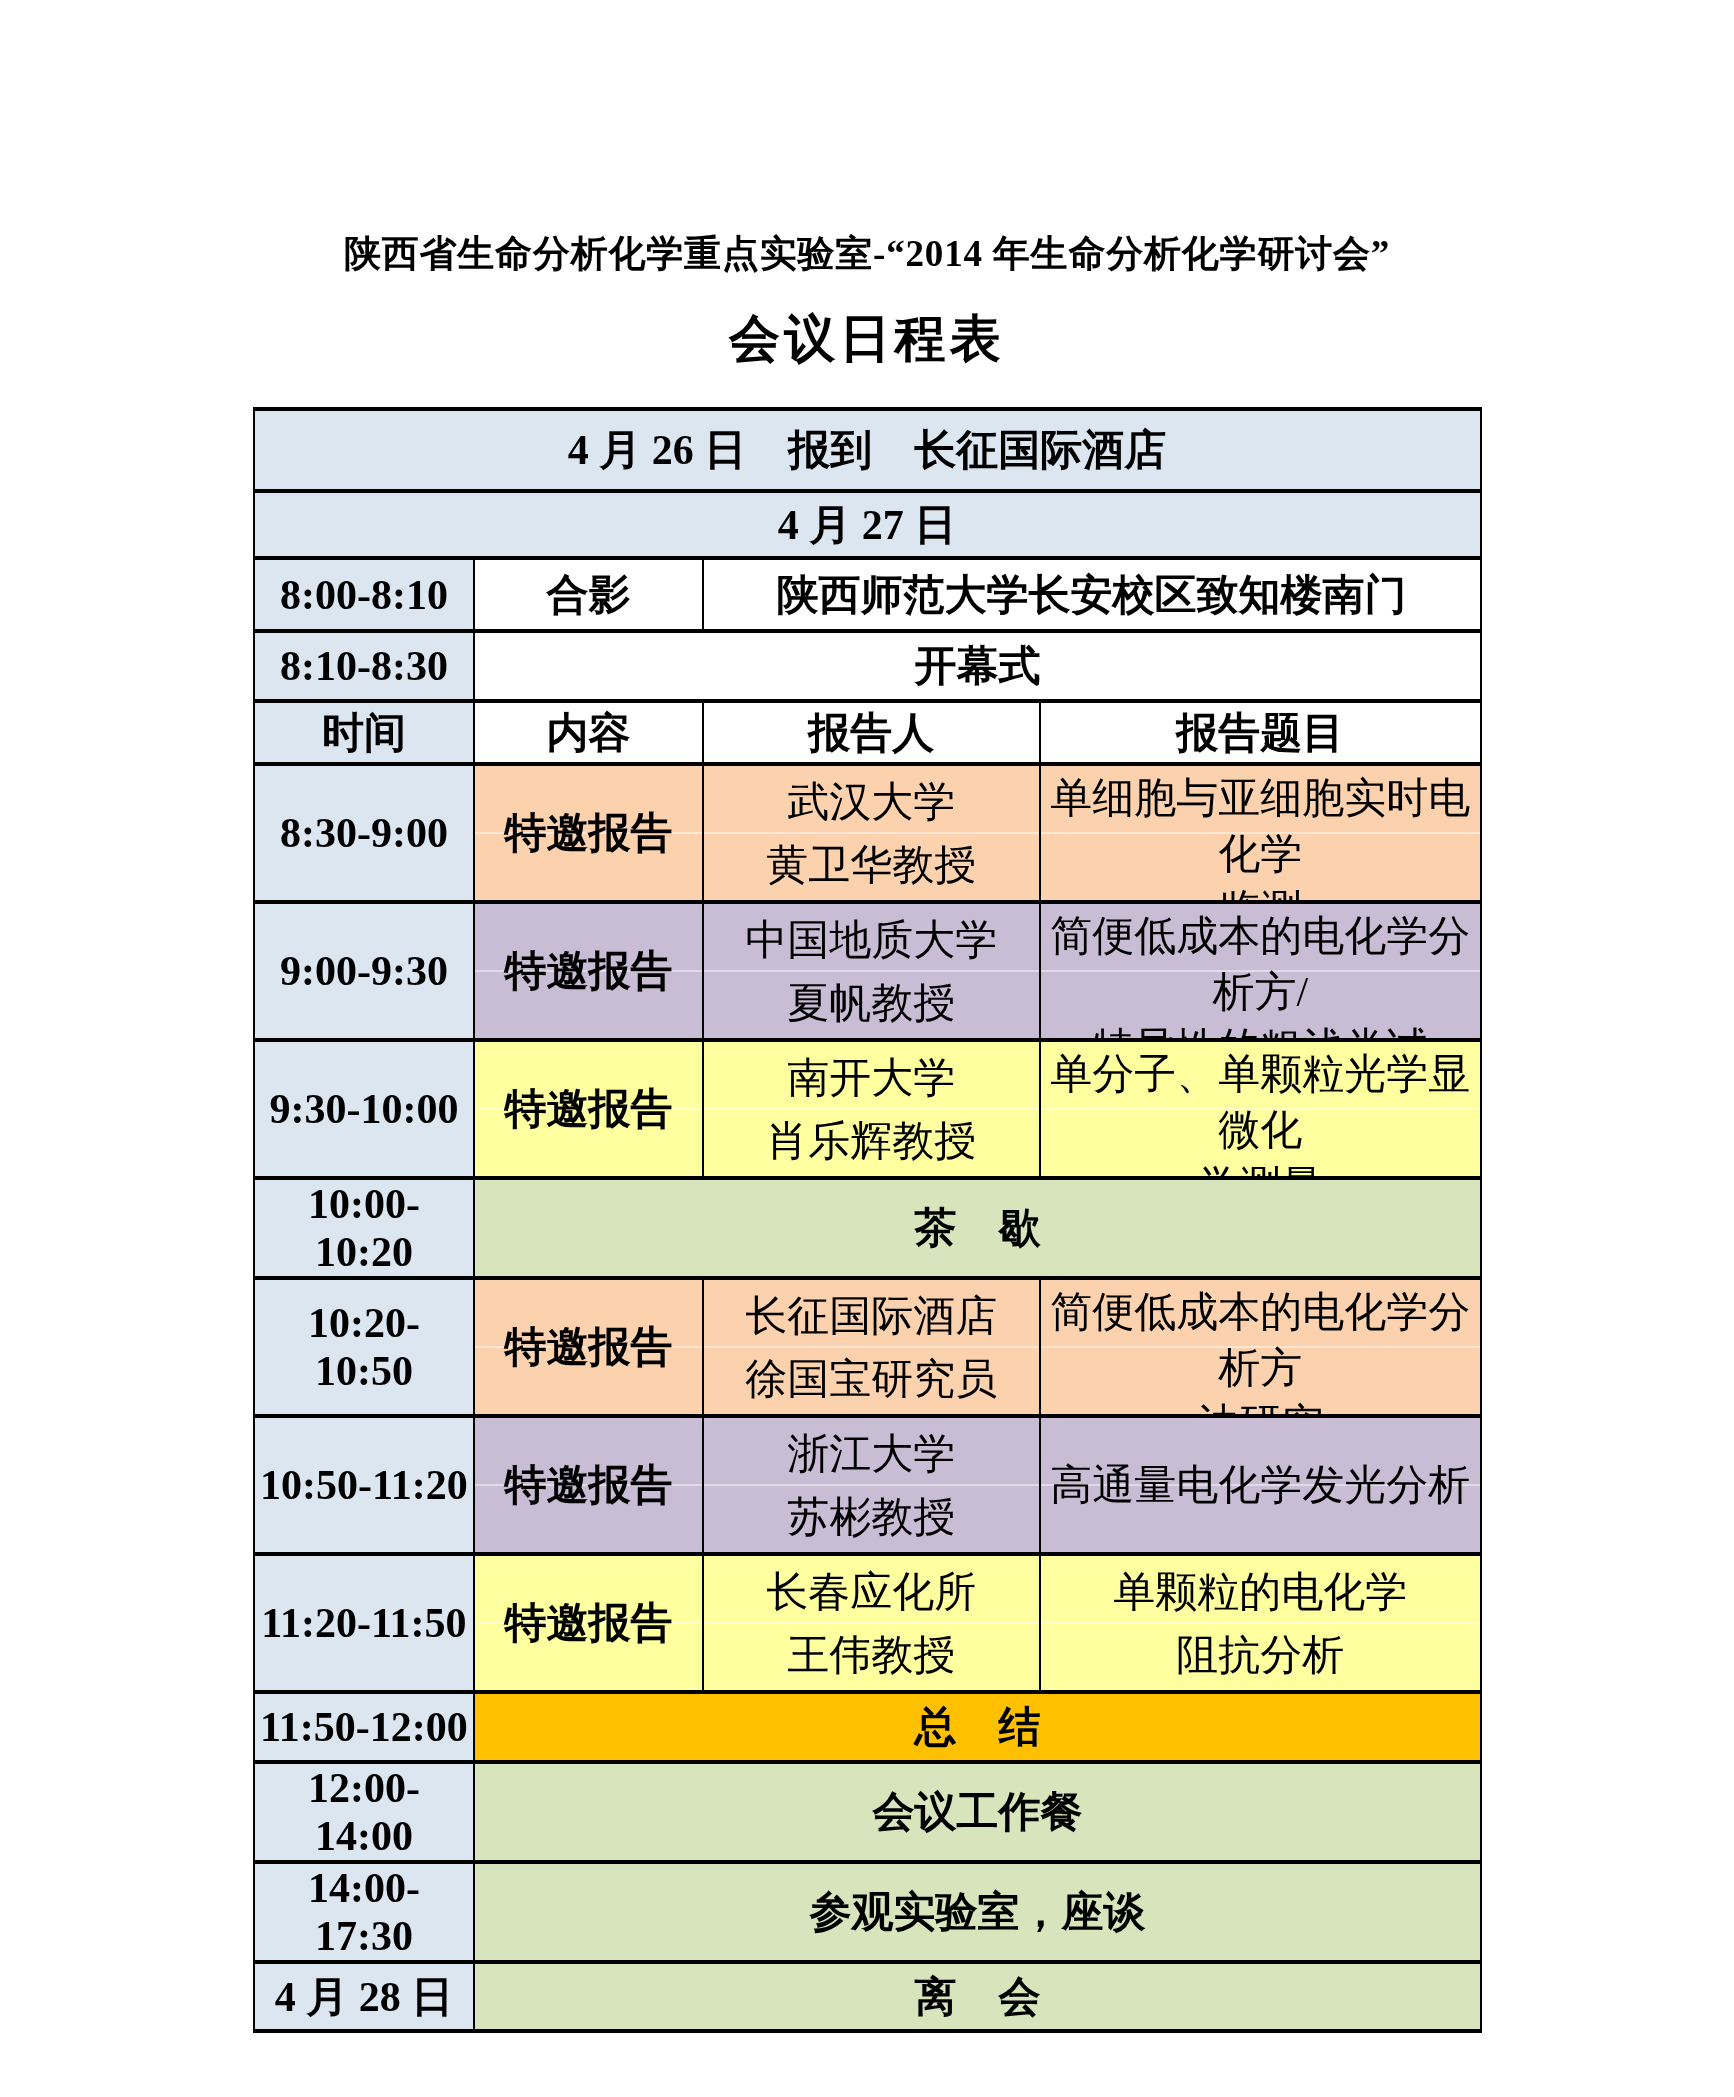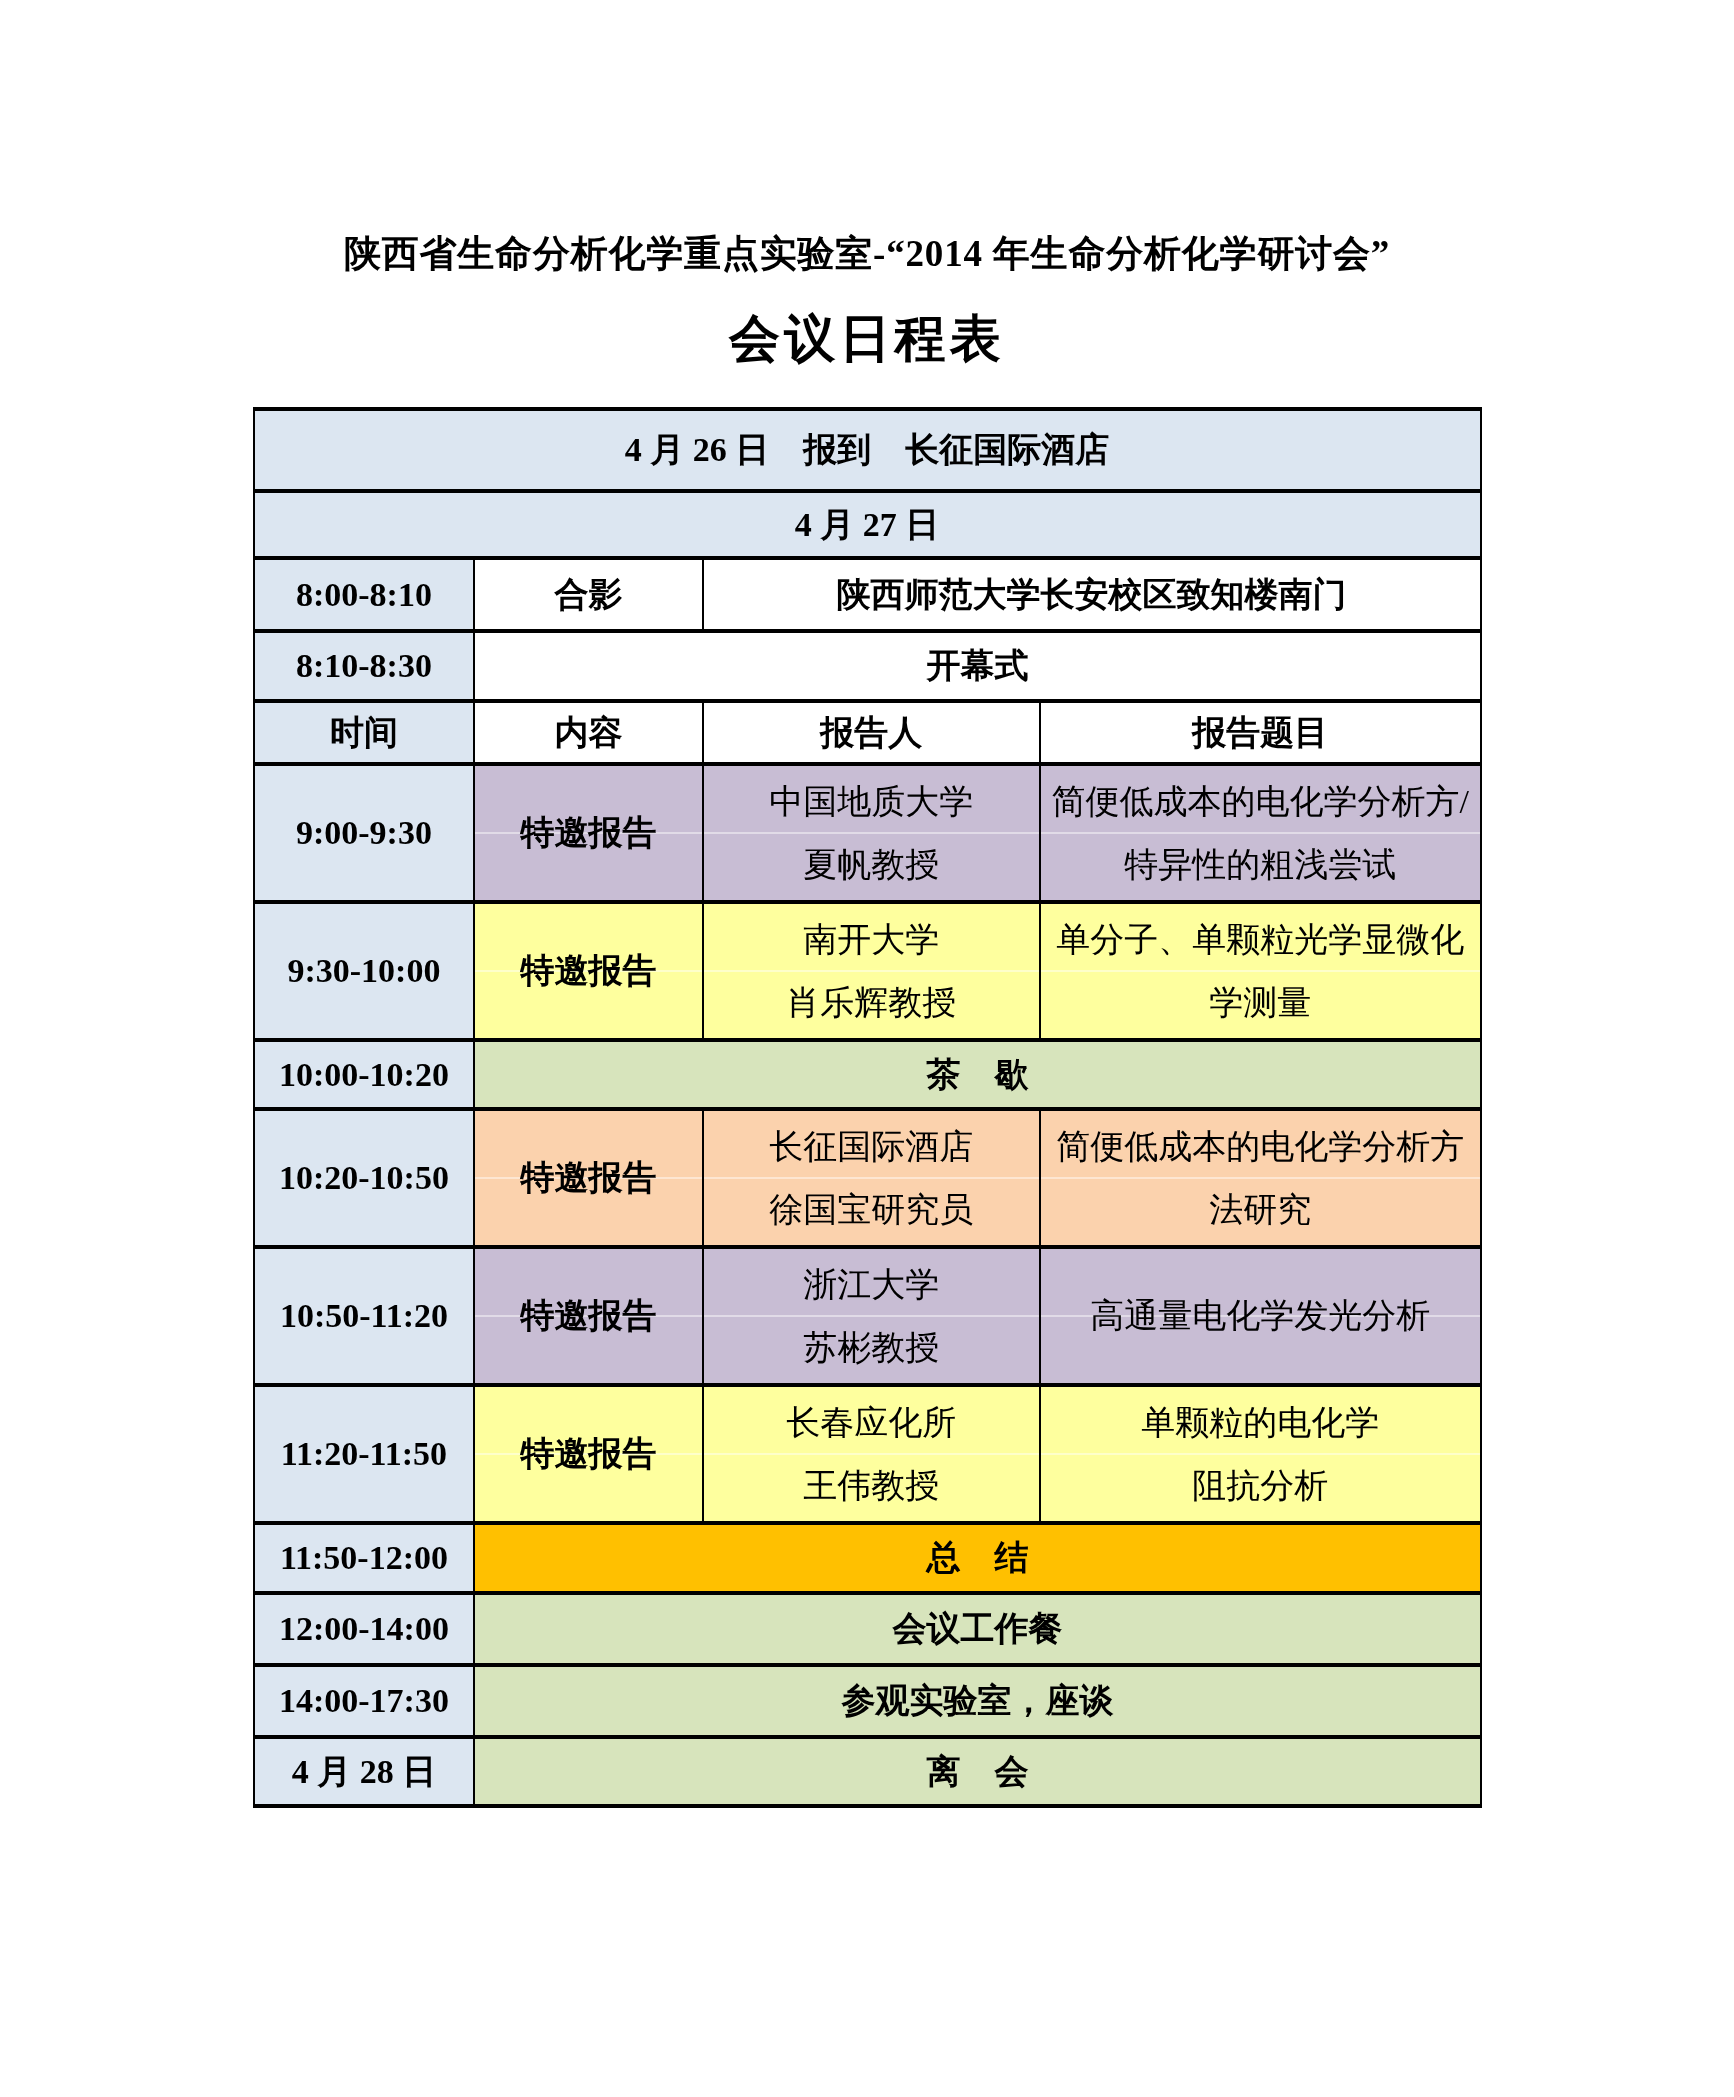--- a/index.html
+++ b/index.html
@@ -22,21 +22,21 @@
     font-size:51px;
     font-weight:bold;
     font-family:"Liberation Sans","DejaVu Sans",sans-serif;
     letter-spacing:4.2px;
   }
   table.schedule{
     border-collapse:collapse;
     table-layout:fixed;
     width:1229px;
     margin:33px auto 0 auto;
-    font-size:34px;
+    font-size:42px;
     border:2.5px solid #000;
   }
   col.c-time{width:18%;}
   col.c-content{width:18.6%;}
   col.c-speaker{width:27.5%;}
   col.c-title{width:35.9%;}
   td{
     border-left:2.5px solid #000;
     border-right:2.5px solid #000;
     border-top:4.2px solid #000;
@@ -104,20 +104,36 @@
     <td colspan="3" class="bold">开幕式</td>
   </tr>
 
   <tr class="h150">
     <td class="bg-blue bold">时间</td>
     <td class="bold">内容</td>
     <td class="bold">报告人</td>
     <td class="bold">报告题目</td>
   </tr>
 
+  <tr class="r-session">
+    <td class="bg-blue bold">8:30-9:00</td>
+    <td class="bg-orange bold split">特邀报告</td>
+    <td class="bg-orange split">
+      <div class="stack">
+        <span>武汉大学</span>
+        <span>黄卫华教授</span>
+      </div>
+    </td>
+    <td class="bg-orange split">
+      <div class="stack">
+        <span>单细胞与亚细胞实时电化学</span>
+        <span>监测</span>
+      </div>
+    </td>
+  </tr>
 
   <tr class="r-session">
     <td class="bg-blue bold">9:00-9:30</td>
     <td class="bg-purple bold split">特邀报告</td>
     <td class="bg-purple split">
       <div class="stack">
         <span>中国地质大学</span>
         <span>夏帆教授</span>
       </div>
     </td>

